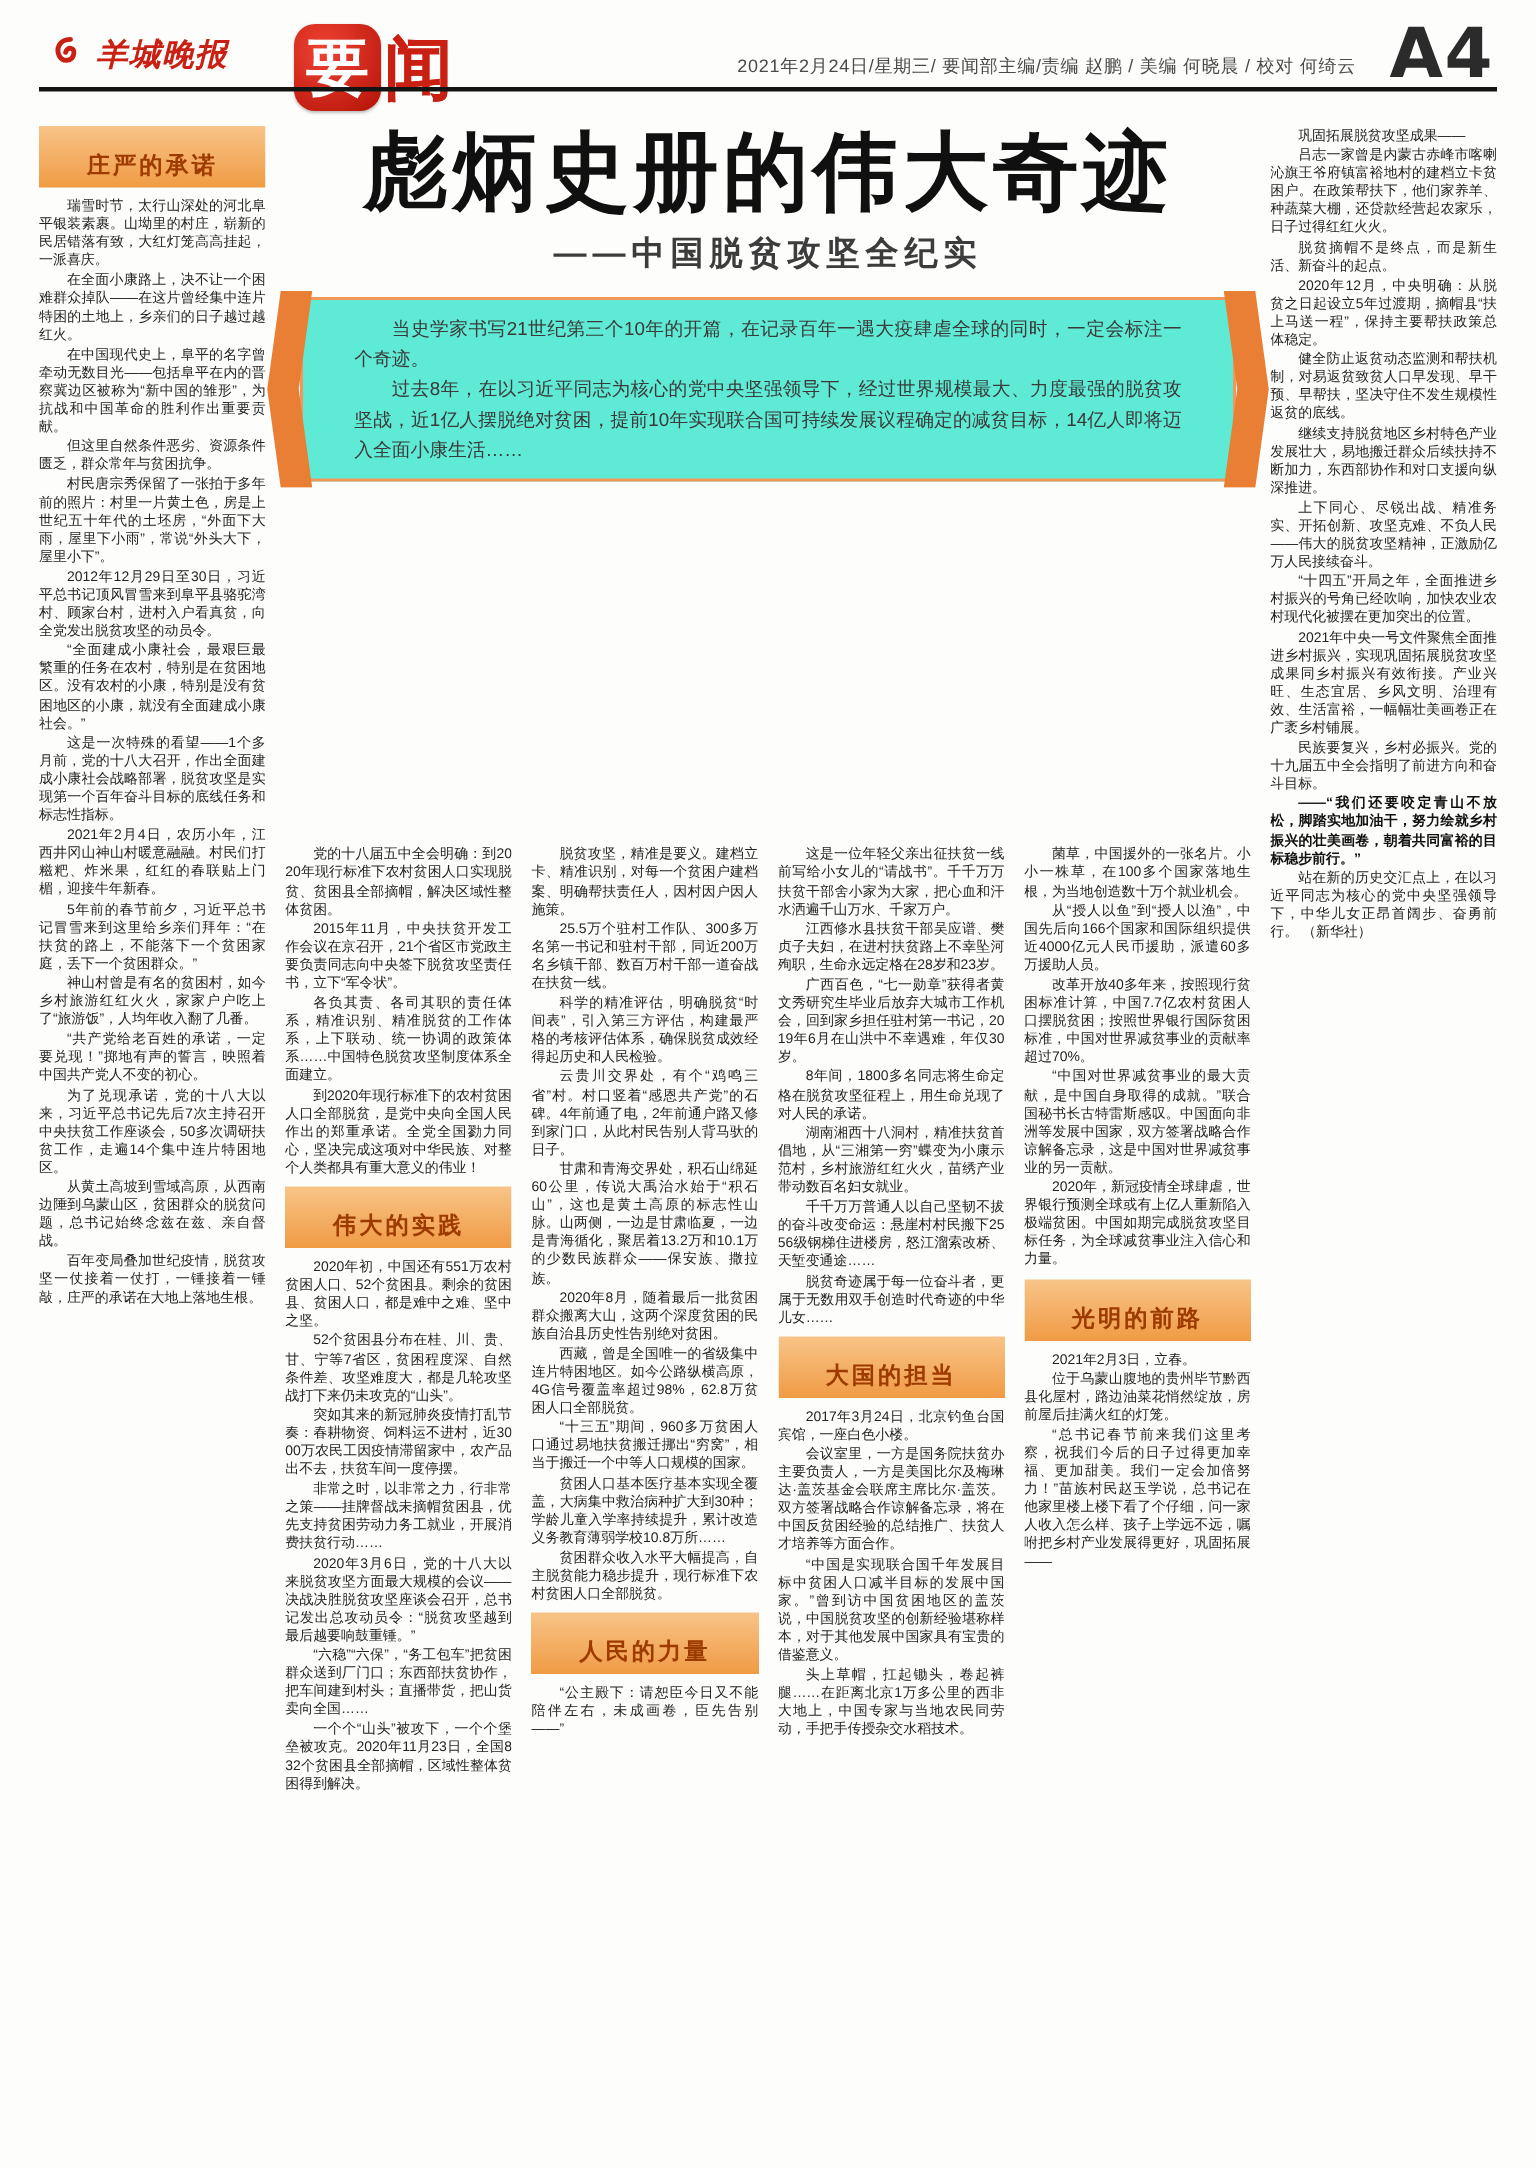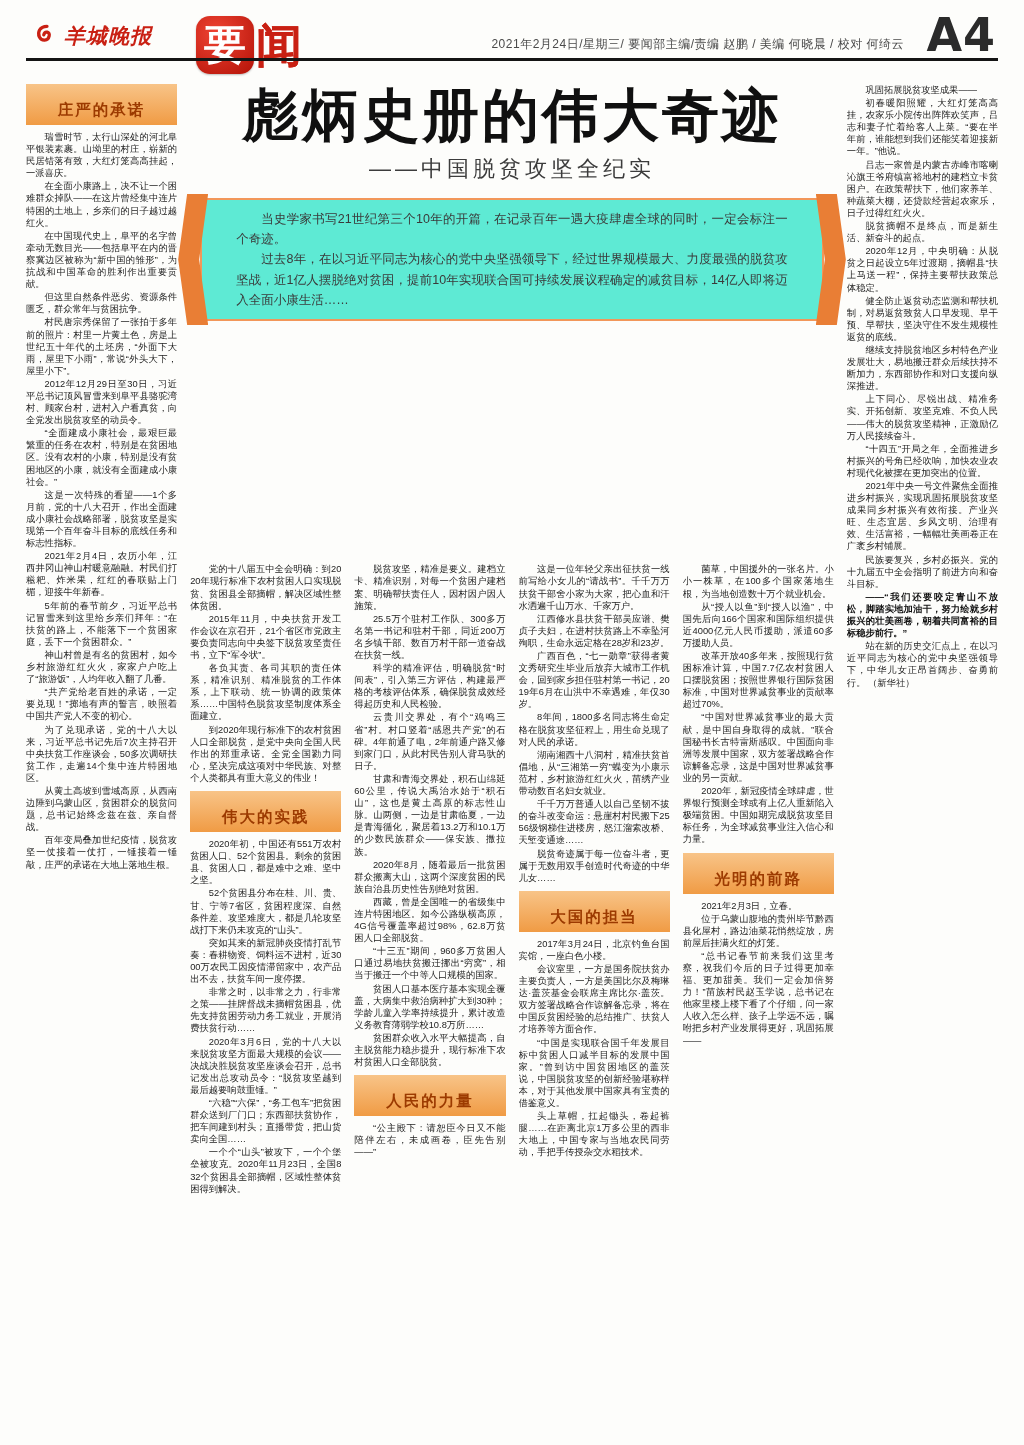--- a/index.html
+++ b/index.html
@@ -25,21 +25,21 @@
         height:1352px;box-sizing:border-box;}
   .col{overflow:hidden;min-width:0;}
   #col1{grid-column:1;grid-row:1 / span 2;}
   #center-head{grid-column:2 / span 4;grid-row:1;}
   #col2{grid-column:2;grid-row:2;} #col3{grid-column:3;grid-row:2;}
   #col4{grid-column:4;grid-row:2;} #col5{grid-column:5;grid-row:2;}
   #col6{grid-column:6;grid-row:1 / span 2;}
   
   #headline-title{font-size:57px;font-weight:900;text-align:center;letter-spacing:3px;color:#101010;
                   font-family:"DejaVu Sans","Liberation Sans",sans-serif;line-height:1.05;margin-top:2px;}
-  #headline-sub{font-size:22px;text-align:center;color:#3c3c3c;letter-spacing:4px;margin-top:8px;font-weight:normal;}
+  #headline-sub{font-size:22px;text-align:center;color:#3c3c3c;letter-spacing:4px;margin-top:8px;font-weight:bold;}
   #lede{position:relative;margin:14px 10px 10px;background:#5eead4;border:2px solid #f2975a;
         padding:9px 34px 9px 34px;}
   #lede .para{font-size:12.5px;line-height:1.62;text-indent:2em;color:#3a3a3a;margin:0;text-align:justify;}
   .lede-arrow{position:absolute;top:-6px;bottom:-6px;width:30px;background:#e97e35;}
   #lede-arrow-left{left:-24px;clip-path:polygon(100% 0,30% 0,0 50%,30% 100%,100% 100%,70% 50%);}
   #lede-arrow-right{right:-24px;clip-path:polygon(0 0,70% 0,100% 50%,70% 100%,0 100%,30% 50%);}
   
   .sec-head{background:linear-gradient(180deg,#f8c488,#f09b44);color:#9c3a00;font-weight:bold;
             font-size:15.5px;text-align:center;letter-spacing:2px;padding:16px 0 4px;margin:7px 0 6px;}
   .sec-head.first{margin-top:0;}
@@ -172,21 +172,20 @@
       <div class="flow">
           <p class="para">2021年2月3日，立春。</p>
           <p class="para">位于乌蒙山腹地的贵州毕节黔西县化屋村，路边油菜花悄然绽放，房前屋后挂满火红的灯笼。</p>
           <p class="para">“总书记春节前来我们这里考察，祝我们今后的日子过得更加幸福、更加甜美。我们一定会加倍努力！”苗族村民赵玉学说，总书记在他家里楼上楼下看了个仔细，问一家人收入怎么样、孩子上学远不远，嘱咐把乡村产业发展得更好，巩固拓展——</p>
         </div>
     </div>
 
     <div id="col6" class="col">
       <div class="flow">
           <p class="para">巩固拓展脱贫攻坚成果——</p>
-          <p class="para">初春暖阳照耀，大红灯笼高高挂，农家乐小院传出阵阵欢笑声，吕志和妻子忙着给客人上菜。“要在半年前，谁能想到我们还能笑着迎接新一年。”他说。</p>
           <p class="para">吕志一家曾是内蒙古赤峰市喀喇沁旗王爷府镇富裕地村的建档立卡贫困户。在政策帮扶下，他们家养羊、种蔬菜大棚，还贷款经营起农家乐，日子过得红红火火。</p>
           <p class="para">脱贫摘帽不是终点，而是新生活、新奋斗的起点。</p>
           <p class="para">2020年12月，中央明确：从脱贫之日起设立5年过渡期，摘帽县“扶上马送一程”，保持主要帮扶政策总体稳定。</p>
           <p class="para">健全防止返贫动态监测和帮扶机制，对易返贫致贫人口早发现、早干预、早帮扶，坚决守住不发生规模性返贫的底线。</p>
           <p class="para">继续支持脱贫地区乡村特色产业发展壮大，易地搬迁群众后续扶持不断加力，东西部协作和对口支援向纵深推进。</p>
           <p class="para">上下同心、尽锐出战、精准务实、开拓创新、攻坚克难、不负人民——伟大的脱贫攻坚精神，正激励亿万人民接续奋斗。</p>
           <p class="para">“十四五”开局之年，全面推进乡村振兴的号角已经吹响，加快农业农村现代化被摆在更加突出的位置。</p>
           <p class="para">2021年中央一号文件聚焦全面推进乡村振兴，实现巩固拓展脱贫攻坚成果同乡村振兴有效衔接。产业兴旺、生态宜居、乡风文明、治理有效、生活富裕，一幅幅壮美画卷正在广袤乡村铺展。</p>
           <p class="para">民族要复兴，乡村必振兴。党的十九届五中全会指明了前进方向和奋斗目标。</p>
           <p class="para em">——“我们还要咬定青山不放松，脚踏实地加油干，努力绘就乡村振兴的壮美画卷，朝着共同富裕的目标稳步前行。”</p>

